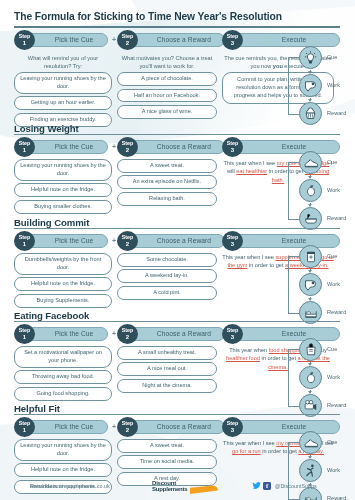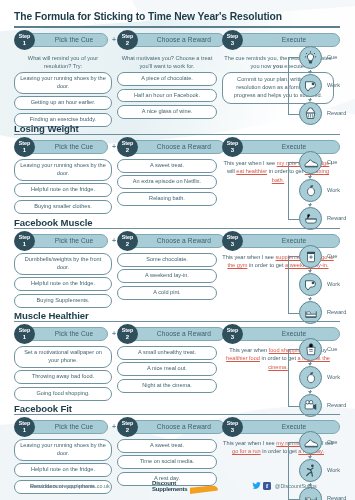--- a/index.html
+++ b/index.html
@@ -312,21 +312,21 @@
                   <path fill="#fff" stroke="#2f4f5c" stroke-width="1.4" d="M3 12h18v3a4 4 0 0 1-4 4H7a4 4 0 0 1-4-4z"></path>
                   <path stroke="#2f4f5c" stroke-width="1.3" d="M6 12V6a2 2 0 0 1 4 0"></path>
                   <path stroke="#2f4f5c" stroke-width="1.2" d="M2 12h20"></path>
                 </svg>
               </div>
         <div class="ic-label">Reward</div>
       </div>
           </div>
         </div>
         <div class="section" style="top: 217px;">
-          <div class="sec-title">Facebook Muscle</div>
+          <div class="sec-title">Building Commit</div>
           <div class="sec-rule" style="top:11px"></div>
           <div class="steps-row" style="top:14px">
             <div class="step-group" style="left:0px">
       <div class="step-bar" style="width:82px">
         <span>Pick the Cue</span>
       </div>
       <div class="step-badge">
         <div class="s-word">Step</div>
         <div class="s-num">1</div>
       </div>
@@ -397,21 +397,21 @@
                   <path fill="#2f4f5c" d="M3 18h18v2H3z"></path>
                   <rect x="5" y="10" width="6" height="4" rx="1.3" fill="#fff" stroke="#2f4f5c" stroke-width="1.2"></rect>
                   <path stroke="#2f4f5c" stroke-width="1.4" d="M3 14V9M21 14V9"></path>
                 </svg>
               </div>
         <div class="ic-label">Reward</div>
       </div>
           </div>
         </div>
         <div class="section" style="top: 310px;">
-          <div class="sec-title">Muscle Healthier</div>
+          <div class="sec-title">Eating Facebook</div>
           <div class="sec-rule" style="top:11px"></div>
           <div class="steps-row" style="top:14px">
             <div class="step-group" style="left:0px">
       <div class="step-bar" style="width:82px">
         <span>Pick the Cue</span>
       </div>
       <div class="step-badge">
         <div class="s-word">Step</div>
         <div class="s-num">1</div>
       </div>
@@ -483,21 +483,21 @@
                   <path fill="#2f4f5c" d="M16 11l5-3v11l-5-3z"></path>
                   <circle cx="6" cy="5.5" r="3" fill="#fff" stroke="#2f4f5c" stroke-width="1.3"></circle>
                   <circle cx="12" cy="5.5" r="3" fill="#fff" stroke="#2f4f5c" stroke-width="1.3"></circle>
                 </svg>
               </div>
         <div class="ic-label">Reward</div>
       </div>
           </div>
         </div>
         <div class="section" style="top: 403px;">
-          <div class="sec-title">Facebook Fit</div>
+          <div class="sec-title">Helpful Fit</div>
           <div class="sec-rule" style="top:11px"></div>
           <div class="steps-row" style="top:14px">
             <div class="step-group" style="left:0px">
       <div class="step-bar" style="width:82px">
         <span>Pick the Cue</span>
       </div>
       <div class="step-badge">
         <div class="s-word">Step</div>
         <div class="s-num">1</div>
       </div>

